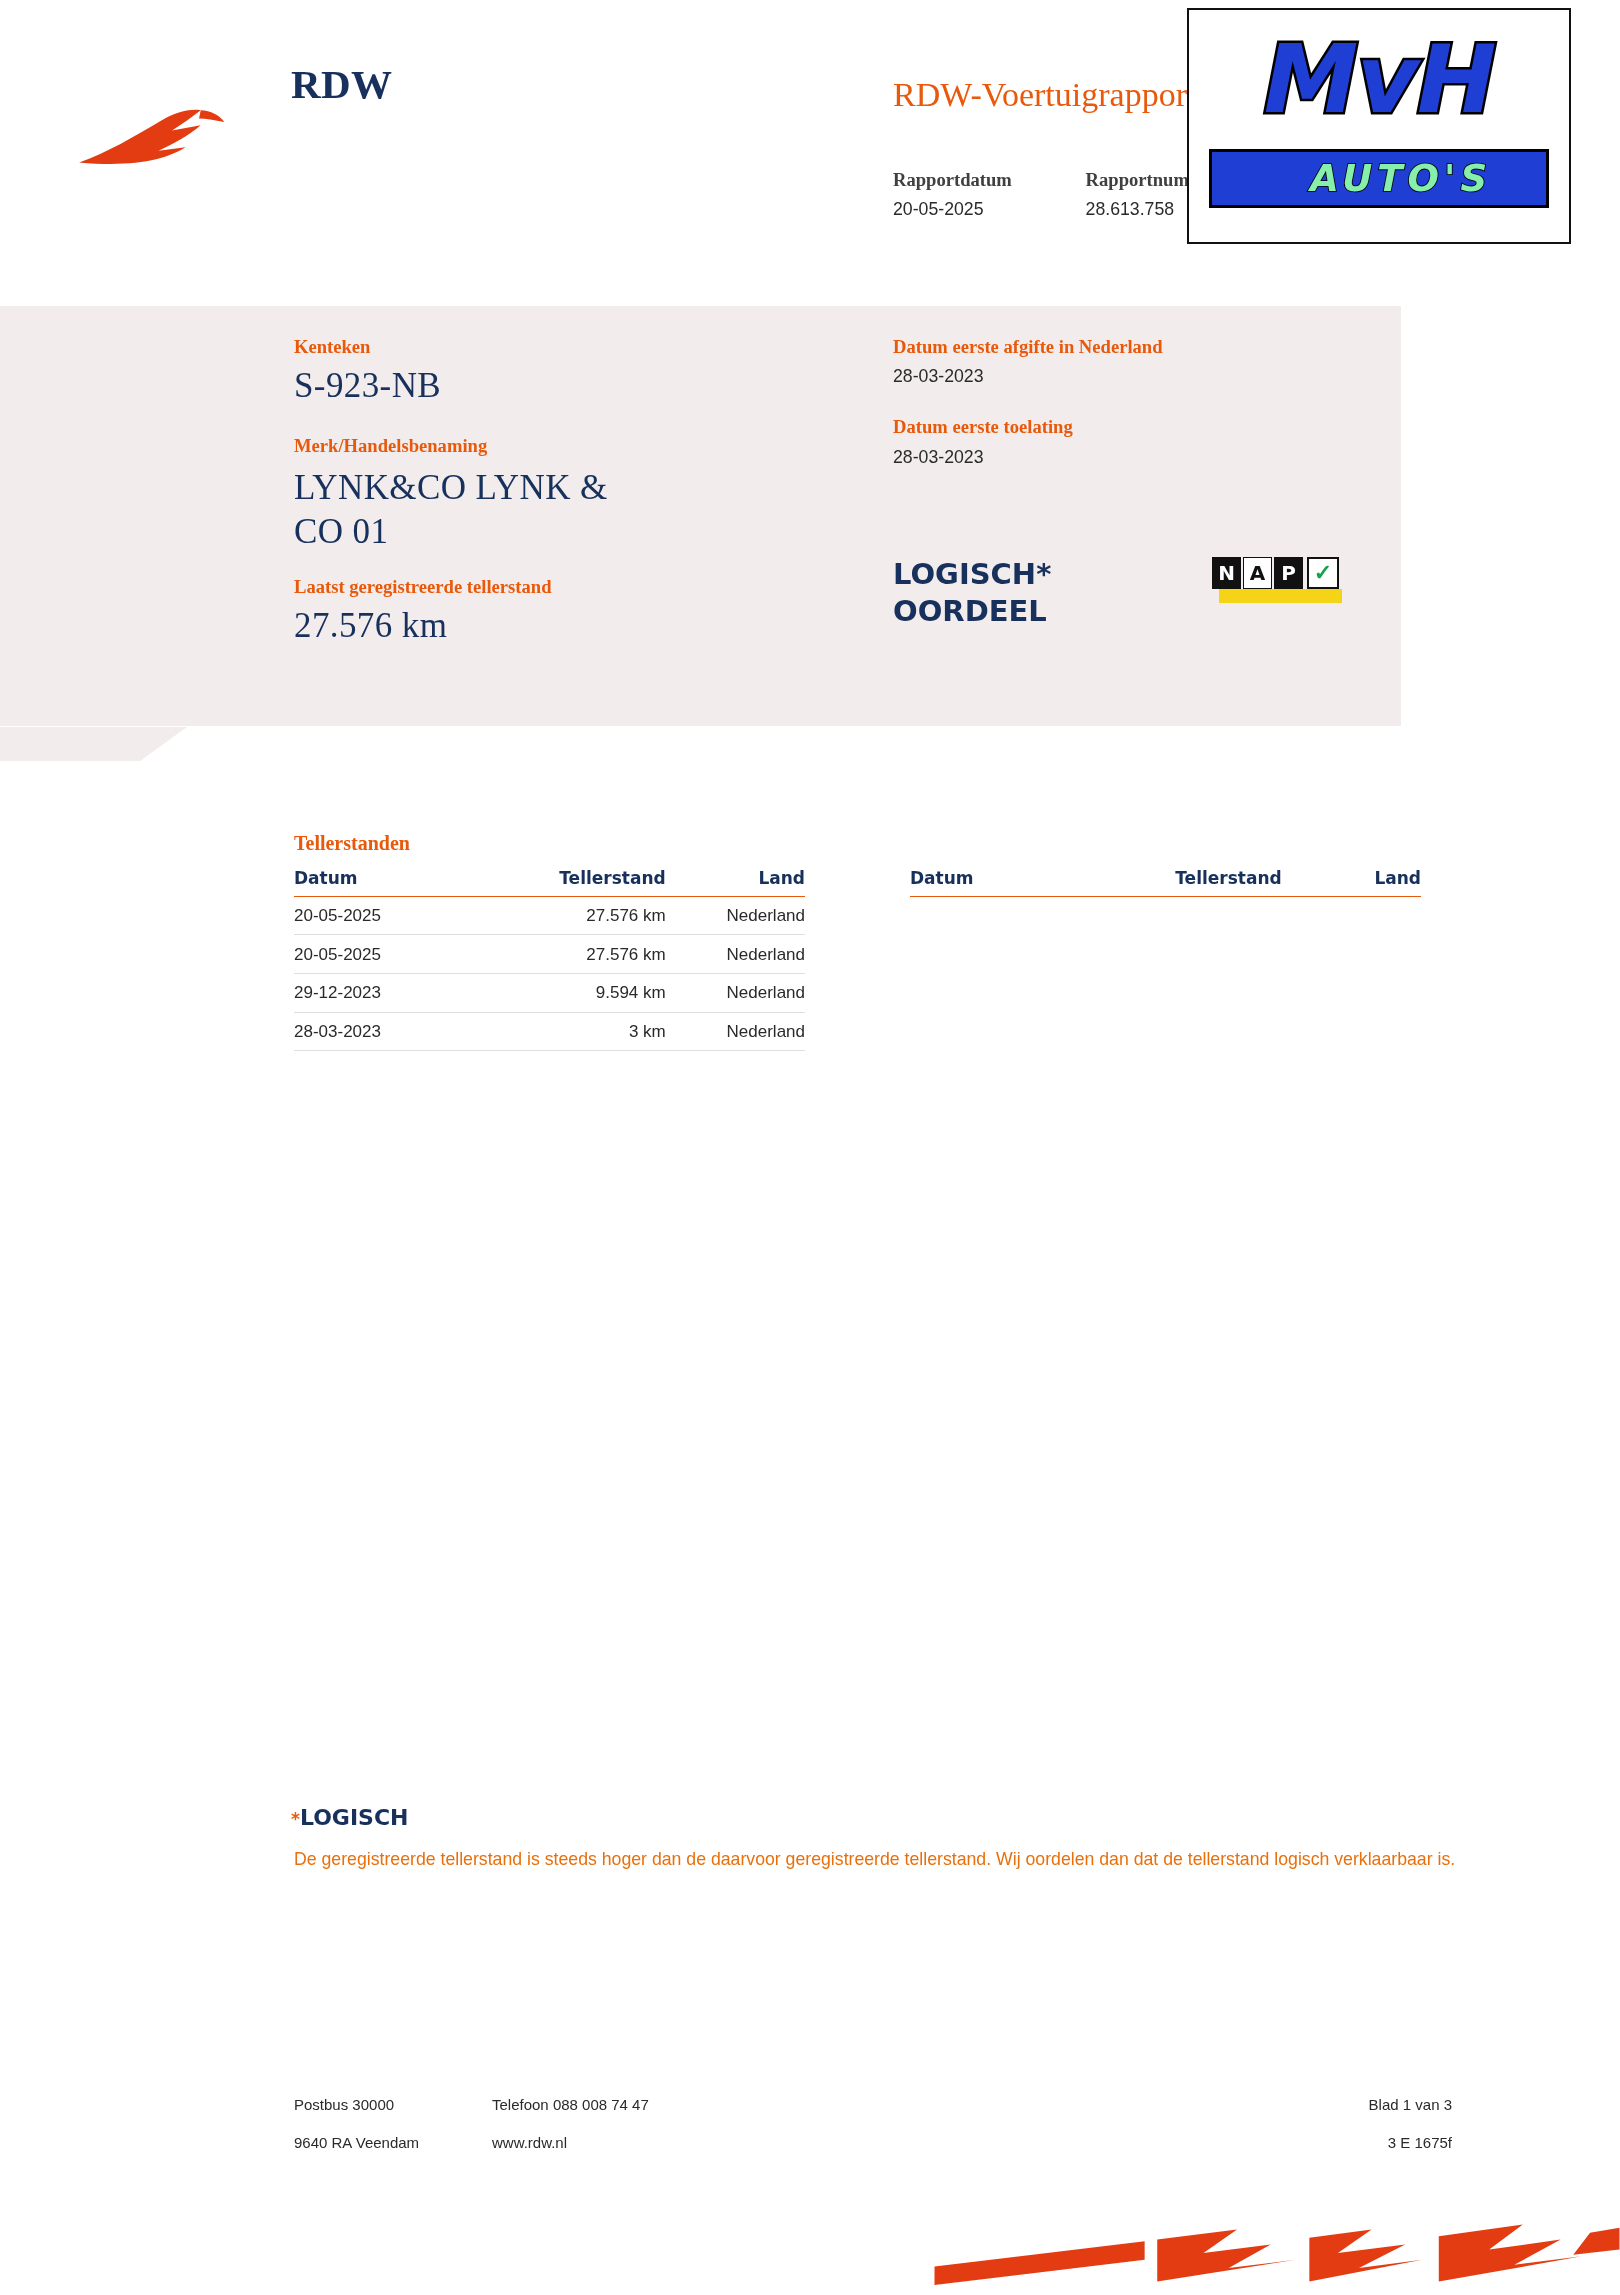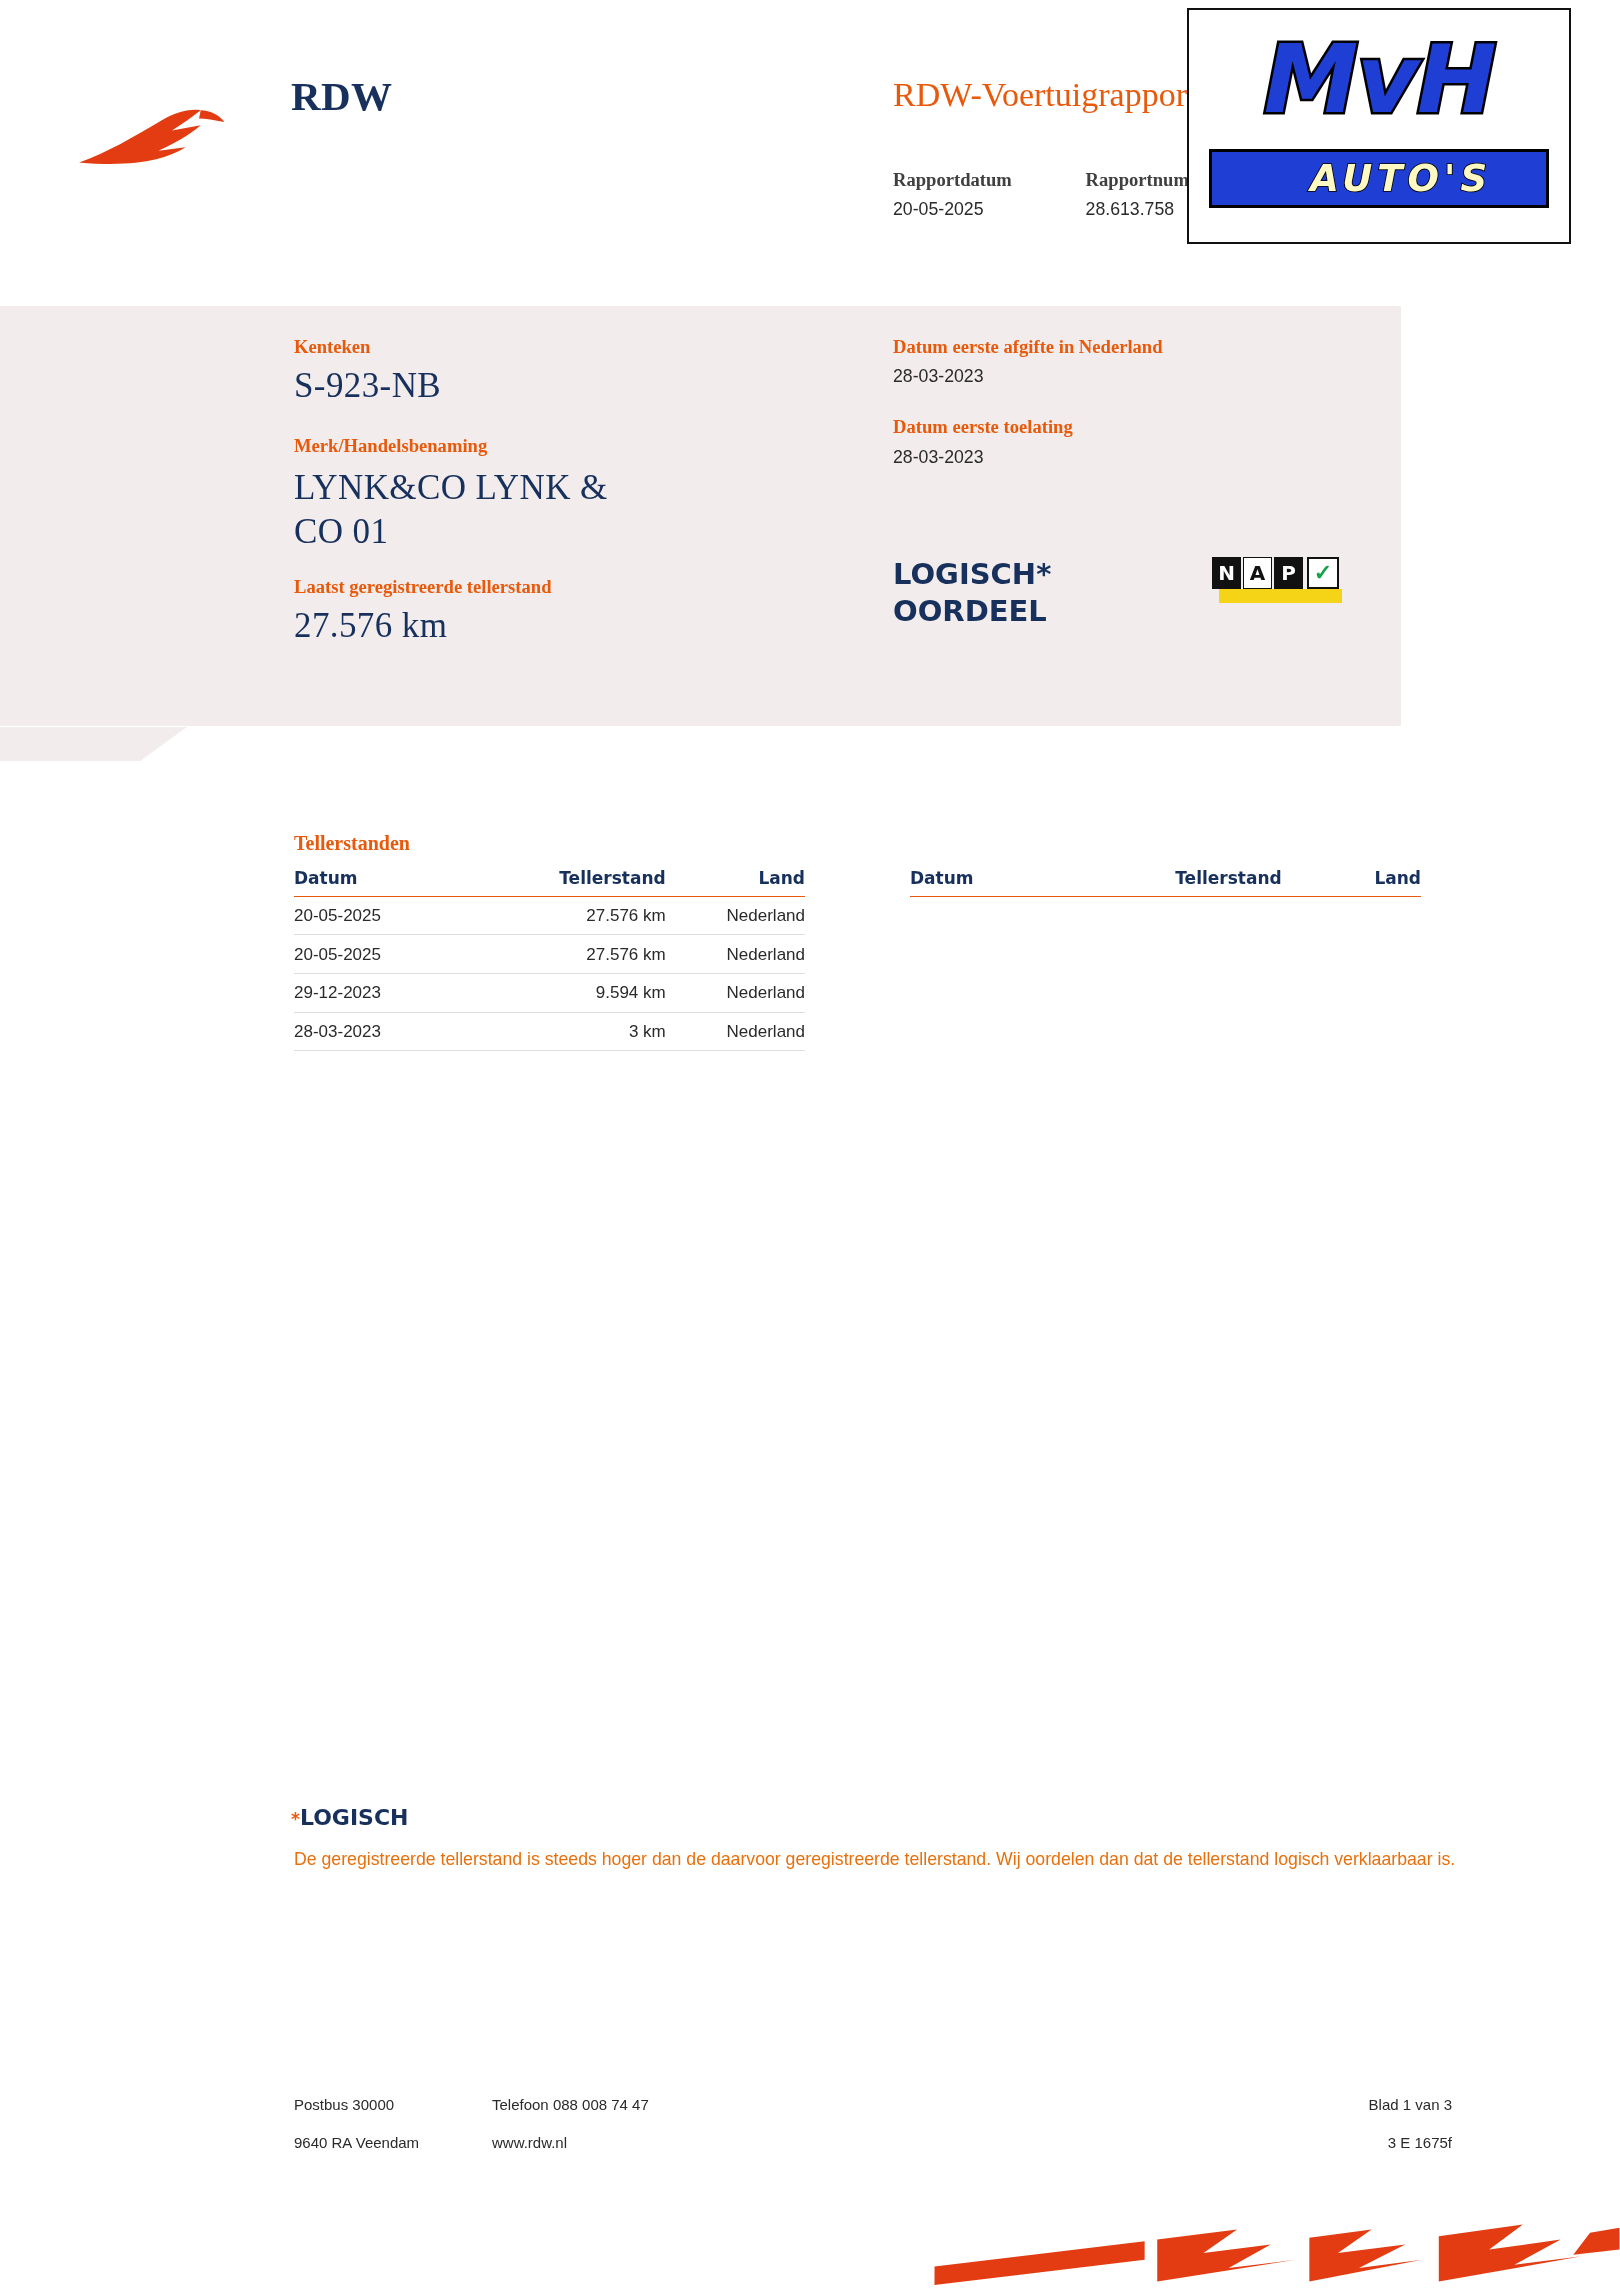--- a/index.html
+++ b/index.html
@@ -35,21 +35,21 @@
     position: absolute;
     left: 74px;
     top: 100px;
     width: 169px;
     height: 76px;
   }
   .rdw-logo-mark svg { display:block; }
   .rdw-wordmark {
     position: absolute;
     left: 291px;
-    top: 72px;
+    top: 60px;
     font-family: "Liberation Serif", serif;
     font-weight: bold;
     font-size: 41px;
     letter-spacing: 0.4px;
     color: #17305c;
   }
   .doc-title {
     position: absolute;
     left: 893px;
     top: 76px;
@@ -125,21 +125,21 @@
     display: flex;
     align-items: center;
     justify-content: center;
   }
   .mvh-autos span {
     font-family: "DejaVu Sans", sans-serif;
     font-weight: bold;
     font-style: italic;
     font-size: 37px;
     letter-spacing: 5px;
-    color: #fef9c3;
+    color: #86efac;
     -webkit-text-stroke: 1.7px #000000;
     paint-order: stroke fill;
     margin-left: 44px;
   }
 
   
   .summary-band {
     position: absolute;
     left: 0;
     top: 306px;

